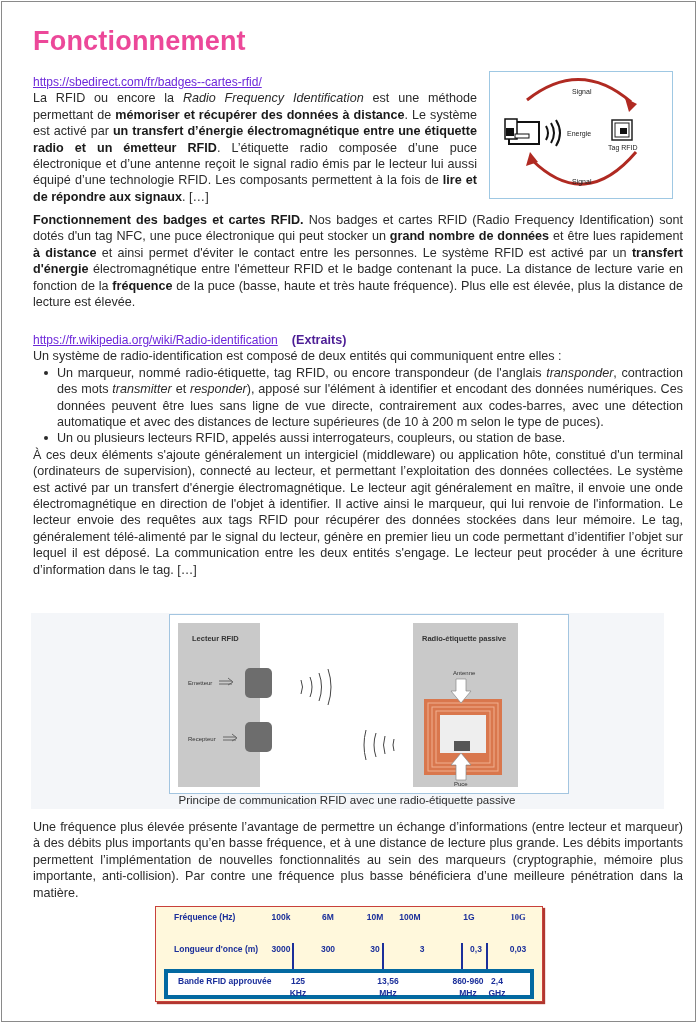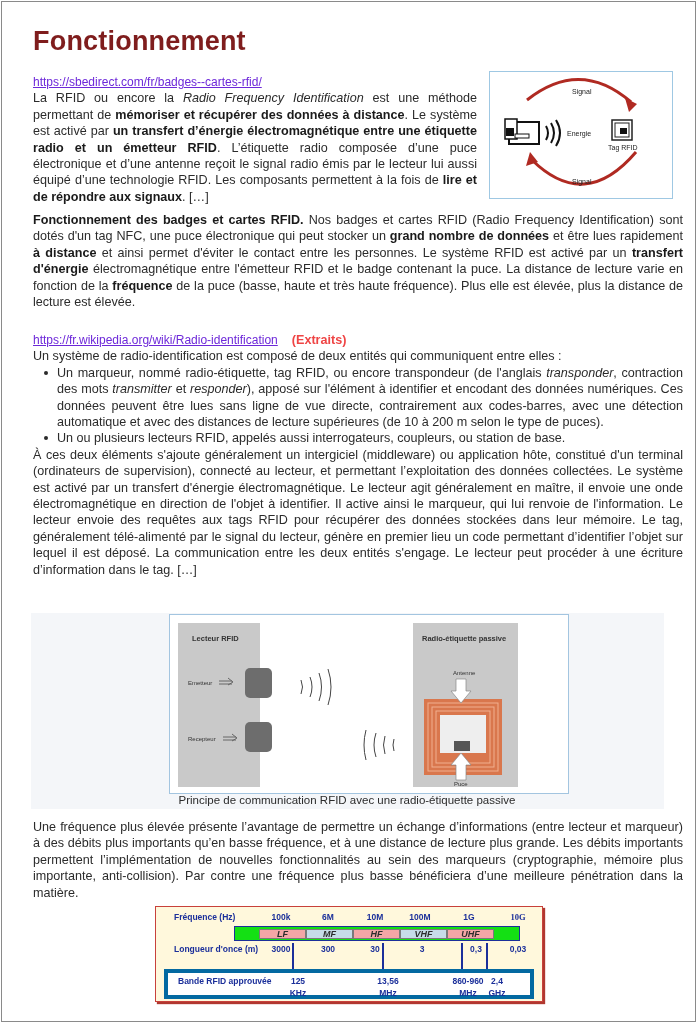--- a/index.html
+++ b/index.html
@@ -4,42 +4,42 @@
 <style>
   * { box-sizing: border-box; margin: 0; padding: 0; }
   html, body { width: 697px; height: 1023px; background: #ffffff; overflow: hidden; }
   body { font-family: "Liberation Sans", sans-serif; color: #2b2b2b; }
   .page {
     position: absolute; left: 1px; top: 1px; width: 695px; height: 1021px;
     border: 1px solid #8a8a8a; background: #fff;
   }
   .title {
     position: absolute; left: 31px; top: 24px;
-    font-size: 27px; font-weight: bold; color: #7f1d1d; letter-spacing: 0.2px;
+    font-size: 27px; font-weight: bold; color: #ec4899; letter-spacing: 0.2px;
   }
   .txt { font-size: 12.6px; line-height: 16.4px; text-align: justify; }
   a.link { color: #6d28d9; text-decoration: underline; font-size: 12px; }
   b { color: #1a1a1a; }
 
   .sec1 { position: absolute; left: 31px; top: 72px; width: 444px; }
   .sec1b { position: absolute; left: 31px; top: 210px; width: 650px; }
   .fig1 {
     position: absolute; left: 487px; top: 69px; width: 184px; height: 128px;
     border: 1px solid #9fc8e3; background: #fff;
   }
   .fig1 svg { position: absolute; left: 0; top: 0; }
 
   .sec2 { position: absolute; left: 31px; top: 330px; width: 650px; }
   .sec2 ul { list-style: none; margin-left: 0; }
   .sec2 li { position: relative; padding-left: 24px; }
   .sec2 li::before {
     content: ""; position: absolute; left: 11px; top: 6px;
     width: 4px; height: 4px; border-radius: 50%; background: #2b2b2b;
   }
-  .extraits { font-weight: bold; font-size: 12.6px; color: #ef4444; margin-left: 14px; }
+  .extraits { font-weight: bold; font-size: 12.6px; color: #4c1d95; margin-left: 14px; }
 
   .fig2band {
     position: absolute; left: 29px; top: 611px; width: 633px; height: 196px;
     background: #f4f6f9;
   }
   .fig2 {
     position: absolute; left: 167px; top: 612px; width: 400px; height: 180px;
     border: 1px solid #a3c5e0; background: #fff;
   }
   .fig2-caption {
@@ -182,31 +182,24 @@
 
   <div class="sec3 txt">
     <p>Une fréquence plus élevée présente l’avantage de permettre un échange d’informations (entre lecteur et marqueur) à des débits plus importants qu’en basse fréquence, et à une distance de lecture plus grande. Les débits importants permettent l’implémentation de nouvelles fonctionnalités au sein des marqueurs (cryptographie, mémoire plus importante, anti-collision). Par contre une fréquence plus basse bénéficiera d’une meilleure pénétration dans la matière.</p>
   </div>
 
   <div class="fig3">
     <div class="lbl" style="left:18px; top:5px;">Fréquence (Hz)</div>
     <div class="tick" style="left:125px; top:5px;">100k</div>
     <div class="tick" style="left:172px; top:5px;">6M</div>
     <div class="tick" style="left:219px; top:5px;">10M</div>
-    <div class="tick" style="left:264px; top:5px;">100M</div>
+    <div class="tick" style="left:254px; top:5px;">100M</div>
     <div class="tick" style="left:313px; top:5px;">1G</div>
     <div class="tick" style="left:362px; top:5px;font-family:Liberation Serif, serif;">10G</div>
 
-    <div class="greenbar">
-      <div class="band pink" style="left:24px; width:47px;">LF</div>
-      <div class="band blue" style="left:71px; width:47px;">MF</div>
-      <div class="band pink" style="left:118px; width:47px;">HF</div>
-      <div class="band blue" style="left:165px; width:47px;">VHF</div>
-      <div class="band pink" style="left:212px; width:47px;">UHF</div>
-    </div>
 
     <div class="lbl" style="left:18px; top:37px;">Longueur d'once (m)</div>
     <div class="tick" style="left:125px; top:37px;">3000</div>
     <div class="tick" style="left:172px; top:37px;">300</div>
     <div class="tick" style="left:219px; top:37px;">30</div>
     <div class="tick" style="left:266px; top:37px;">3</div>
     <div class="tick" style="left:320px; top:37px;">0,3</div>
     <div class="tick" style="left:362px; top:37px;">0,03</div>
 
     <div class="vline" style="left:136px; top:36px; height:26px;"></div>

